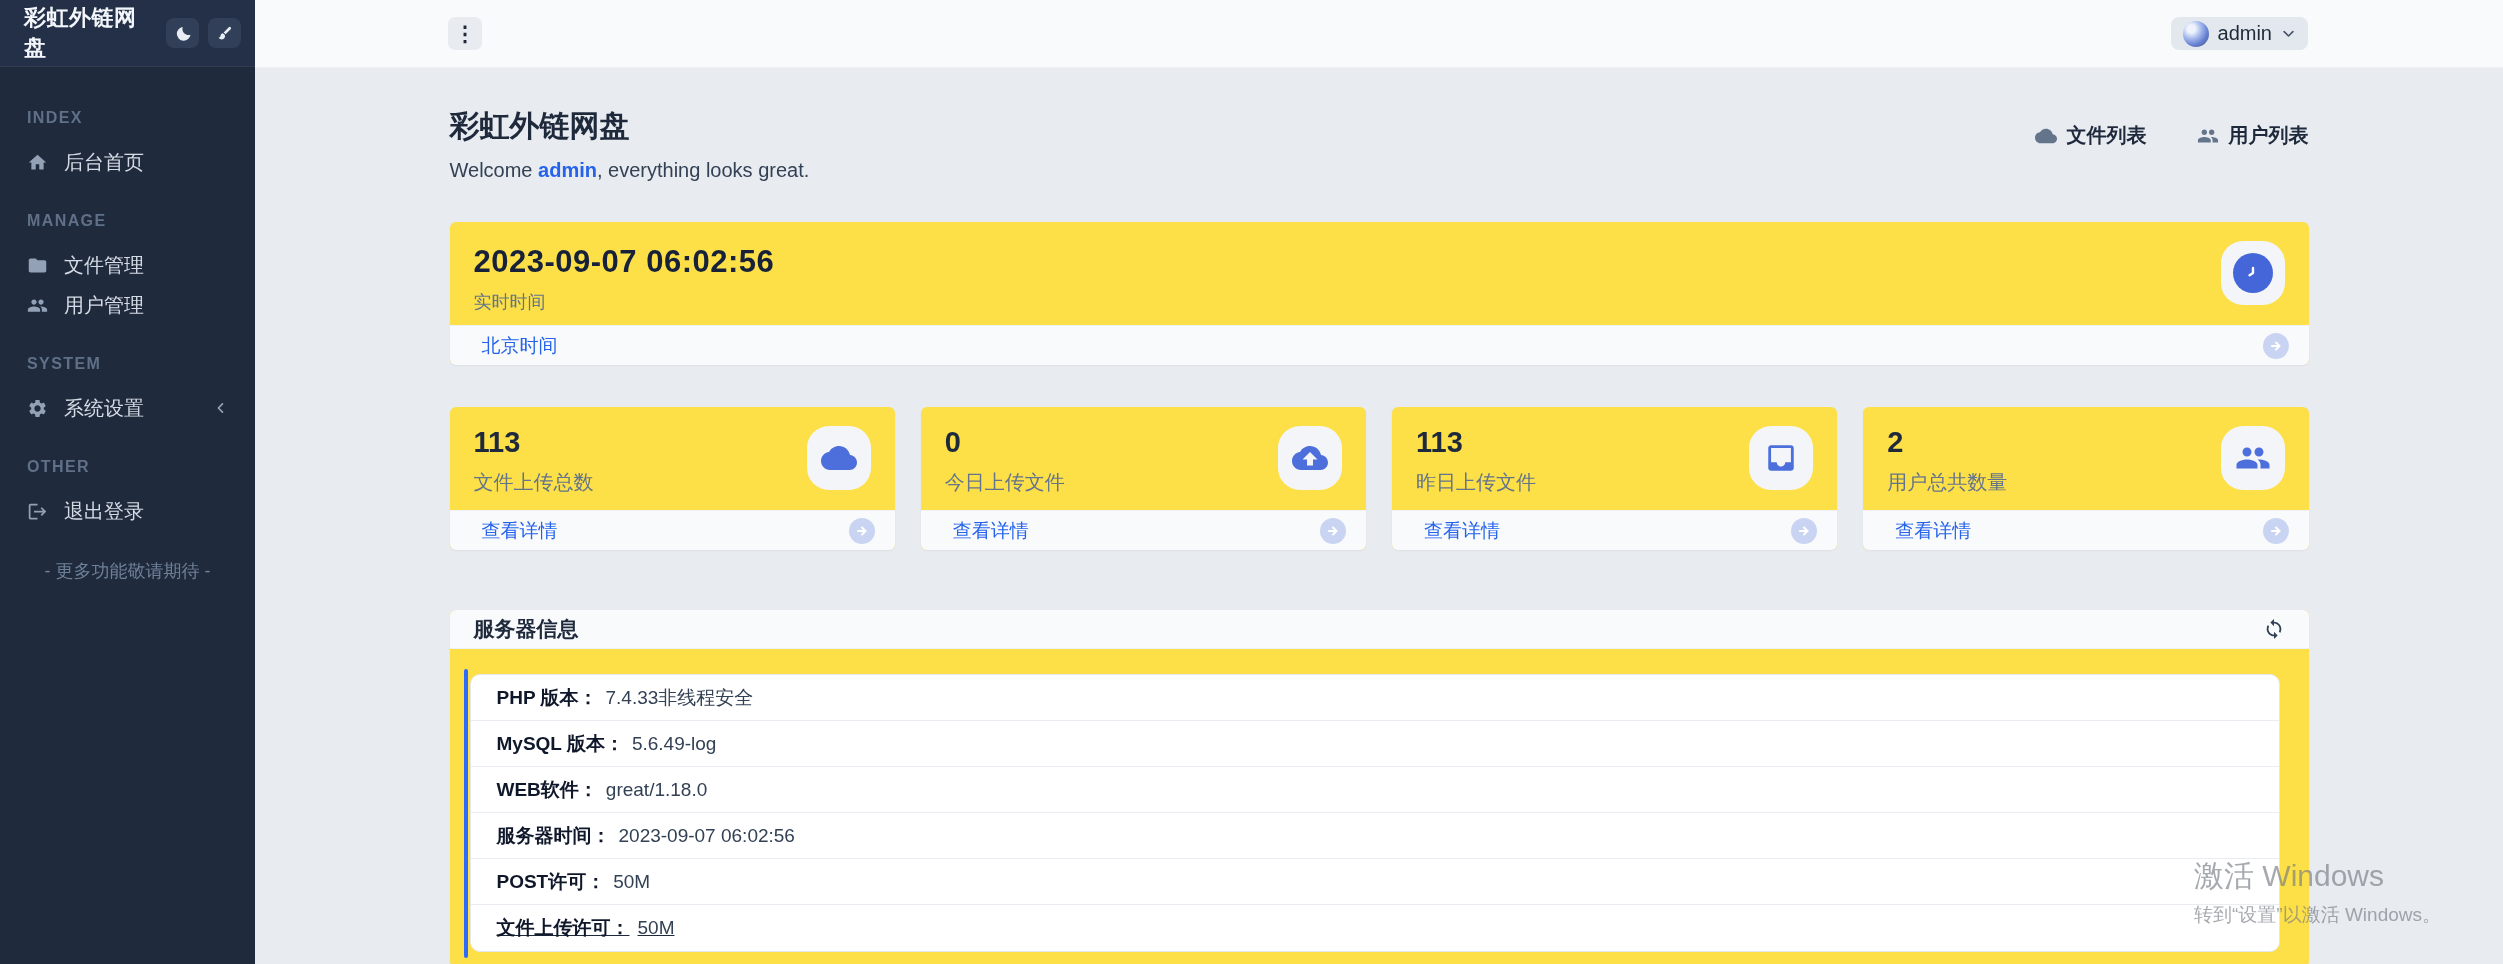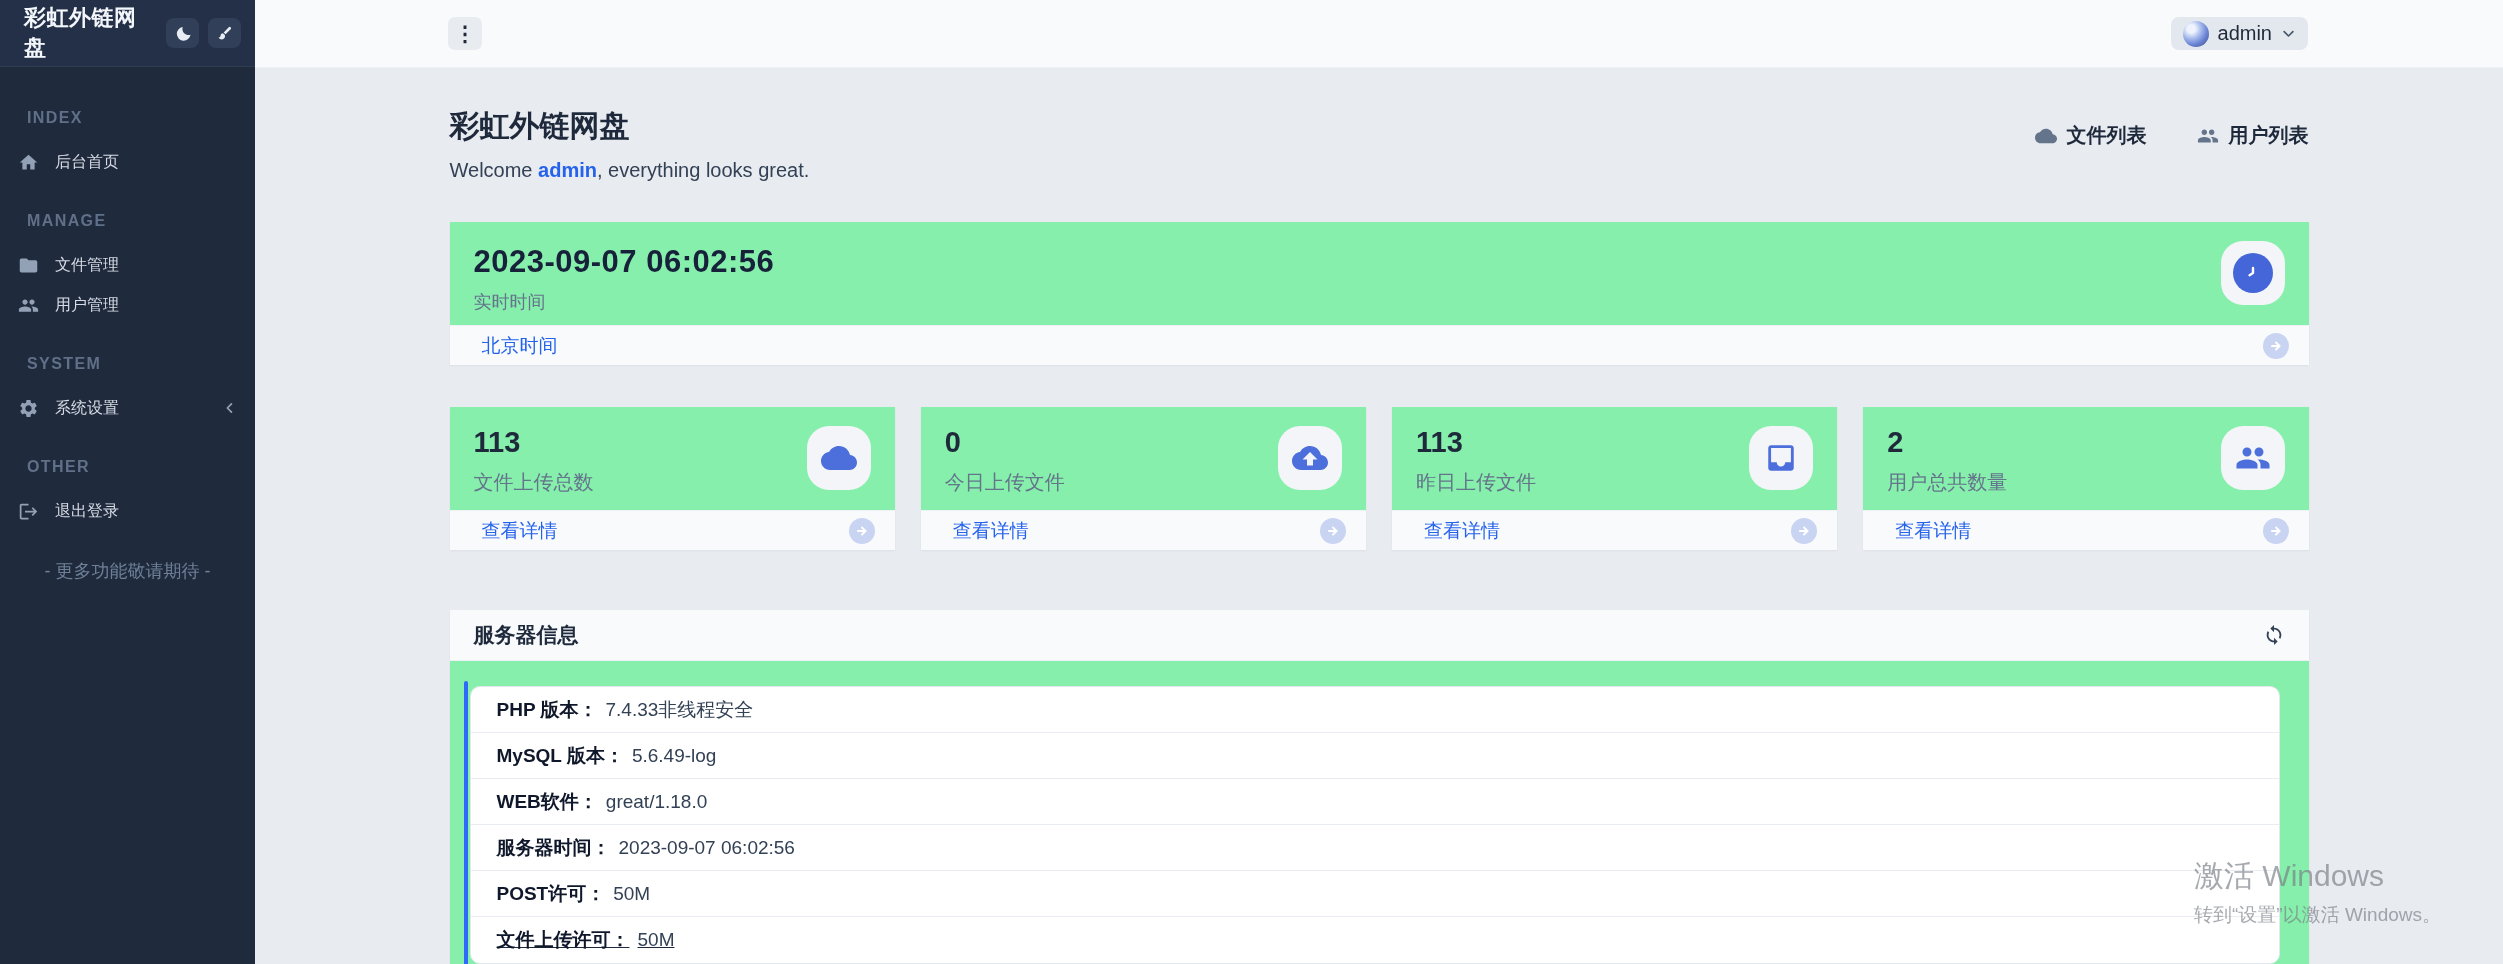--- a/index.html
+++ b/index.html
@@ -26,22 +26,22 @@
     color:#e8edf4; display:flex; align-items:center; justify-content:center;
     margin-left:9px; cursor:pointer;
   }
   .nav-section { margin-top:30px; }
   .nav-section.first { margin-top:42px; }
   .section-label {
     padding:0 27px; margin-bottom:15px; font-size:16px; font-weight:700;
     letter-spacing:1.4px; color:#5f7088;
   }
   .nav-item {
-    height:40px; display:flex; align-items:center; gap:16px; padding:0 18px;
-    color:#d6dce5; font-size:16px; cursor:pointer;
+    height:40px; display:flex; align-items:center; gap:16px; padding:0 27px;
+    color:#d6dce5; font-size:20px; cursor:pointer;
   }
   .nav-item .nav-ico { color:#93a1b6; width:21px; height:21px; }
   .nav-item .nav-caret { margin-left:auto; color:#93a1b6; }
   .sidebar-note {
     margin-top:28px; text-align:center; font-size:18px; color:#6e8097;
   }
 
   
   .main { position:absolute; left:255px; top:0; right:0; bottom:0; }
   .topbar {
@@ -69,21 +69,21 @@
   .content { width:1859px; margin:0 auto; padding-top:38px; }
   .page-head { display:flex; justify-content:space-between; align-items:flex-start; }
   .page-title { font-size:30px; font-weight:700; color:#1e293b; }
   .welcome { margin-top:12px; font-size:20px; color:#334155; }
   .welcome .hl { color:#2563eb; font-weight:700; }
   .head-links { display:flex; gap:50px; margin-top:16px; }
   .head-link { display:flex; align-items:center; gap:10px; font-size:20px; font-weight:600; color:#1e293b; cursor:pointer; }
   .head-link .hl-ico { color:#64748b; }
 
   .card {
-    background:#86efac; border-radius:0; overflow:hidden;
+    background:#fde047; border-radius:6px; overflow:hidden;
     box-shadow:0 1px 2px rgba(15,23,42,.05);
   }
   .card-footer {
     height:40px; background:#f8fafc; border-top:1px solid #eef1f6;
     display:flex; align-items:center; justify-content:space-between;
     padding:0 20px 0 32px; cursor:pointer;
   }
   .footer-link { font-size:19px; color:#2563eb; font-weight:500; }
   .arrow-badge {
     width:26px; height:26px; border-radius:50%; background:#c9d4f2;
@@ -106,21 +106,21 @@
 
   .stats-row { margin-top:42px; display:grid; grid-template-columns:repeat(4,1fr); gap:26px; }
   .stat-body { height:103px; padding:19px 24px 0 24px; position:relative; }
   .stat-value { font-size:29px; font-weight:700; color:#1e293b; }
   .stat-label { margin-top:10px; font-size:20px; color:#64748b; }
   .stat-body .squircle { position:absolute; right:24px; top:19px; }
   .stat-ico { color:#4c6fdc; }
 
   .server-card { margin-top:60px; }
   .server-header {
-    height:51px; background:#f8fafc; border-bottom:1px solid #edf0f4;
+    height:39px; background:#f8fafc; border-bottom:1px solid #edf0f4;
     display:flex; align-items:center; justify-content:space-between; padding:0 24px;
   }
   .server-title { font-size:21px; font-weight:700; color:#1e293b; }
   .refresh-btn { border:none; background:transparent; color:#334155; cursor:pointer; }
   .server-body { padding:25px 29px 15px 20px; }
   .list-wrap { position:relative; }
   .list-wrap::before {
     content:""; position:absolute; left:-6px; top:-5px; bottom:-6px; width:4px;
     background:#2f6bfa; border-radius:3px;
   }

